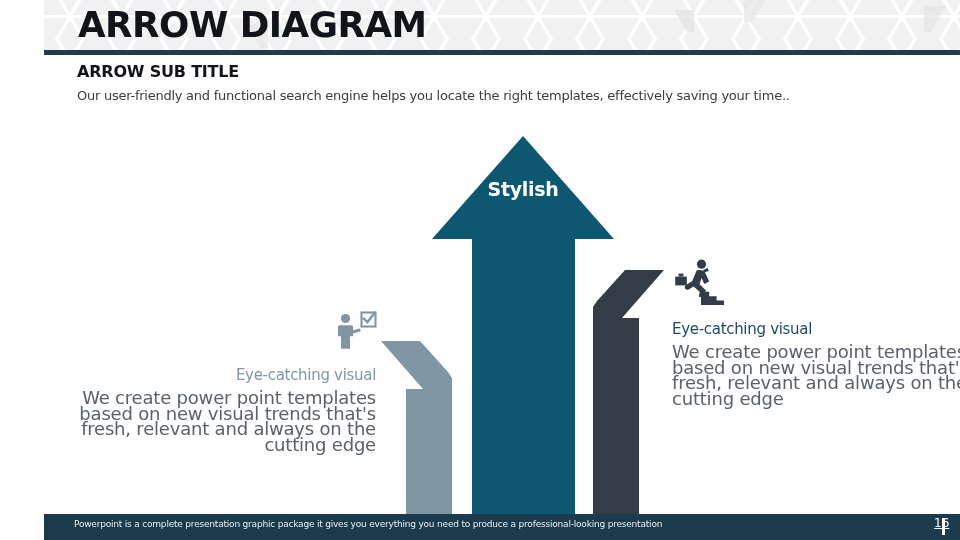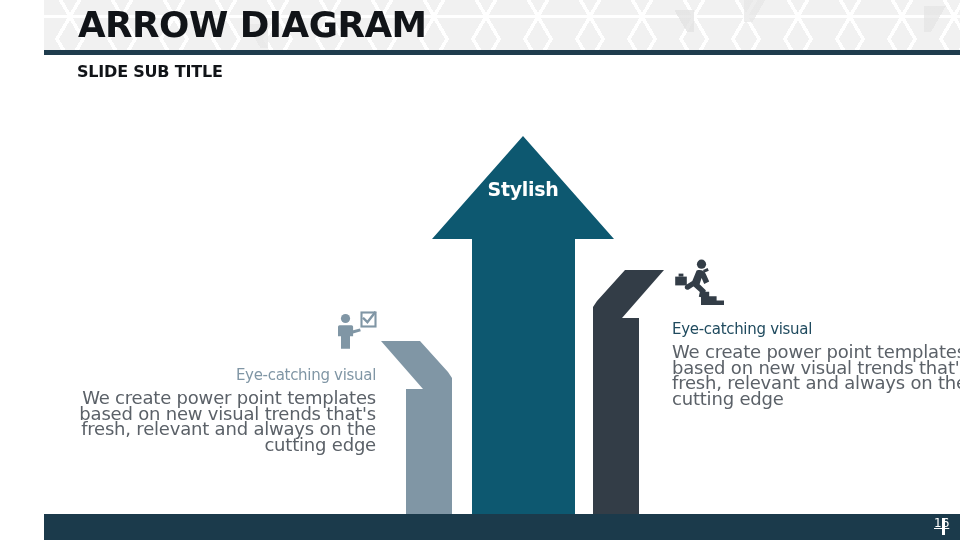--- a/index.html
+++ b/index.html
@@ -113,21 +113,22 @@
   <div class="header">
     <div class="pattern"></div>
     <div class="shade1"></div>
     <div class="shade2"></div>
     <div class="shade3"></div>
     <div class="shade4"></div>
   </div>
   <div class="slide-title">ARROW DIAGRAM</div>
   <div class="header-rule"></div>
 
-  <div class="sub-title">SLIDE SUB TITLE</div>
+  <div class="sub-title">ARROW SUB TITLE</div>
+  <div class="sub-desc">Our user-friendly and functional search engine helps you locate the right templates, effectively saving your time..</div>
 
   <svg class="arrows" width="960" height="540" viewBox="0 0 960 540" xmlns="http://www.w3.org/2000/svg">
 
     <path fill="#8096a5" d="M 337,341
              L 379,389
              L 362,389
              L 362,514
              L 408,514
              L 408,386
              L 408,378
@@ -192,16 +193,17 @@
     <div class="hd">Eye-catching visual</div>
     <div class="bd">We create power point templates based on new visual trends that's fresh, relevant and always on the cutting edge</div>
   </div>
 
   <div class="blk blk-right">
     <div class="hd">Eye-catching visual</div>
     <div class="bd">We create power point templates based on new visual trends that's fresh, relevant and always on the cutting edge</div>
   </div>
 
   <div class="footer"></div>
+  <div class="footer-text">Powerpoint is a complete presentation graphic package it gives you everything you need to produce a professional-looking presentation</div>
   <div class="footer-bar"></div>
   <div class="page-num">16</div>
 
 </div>
 
 </body></html>

